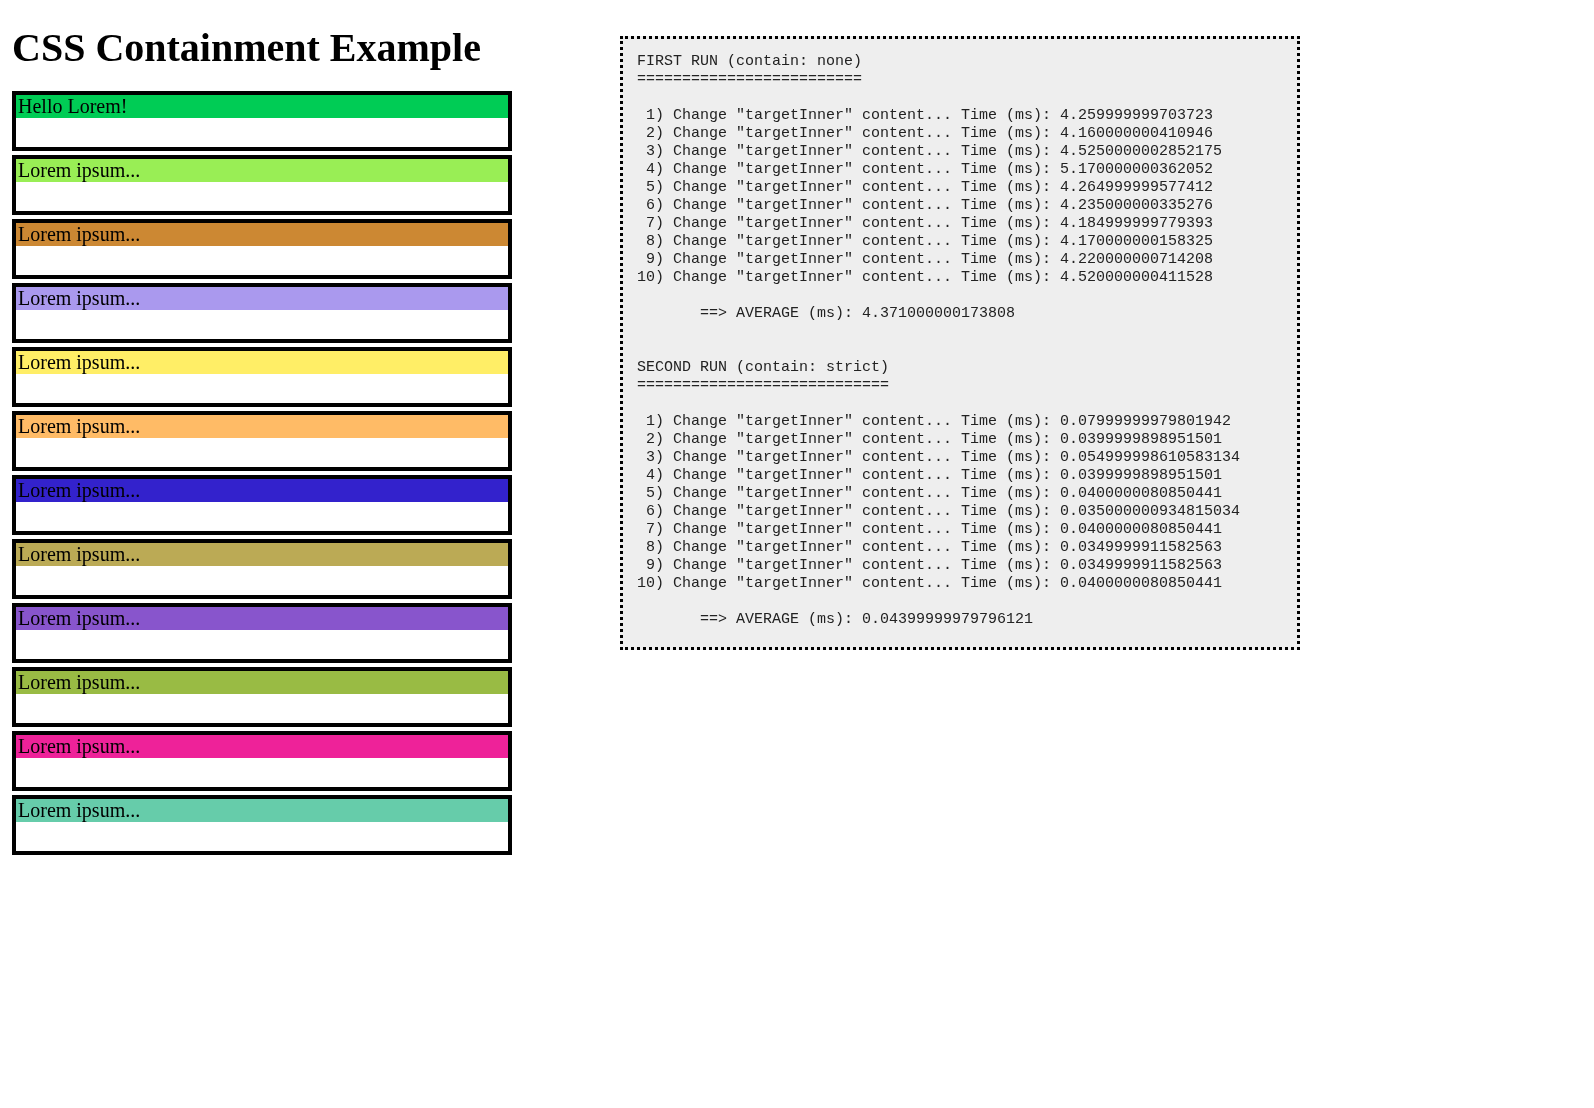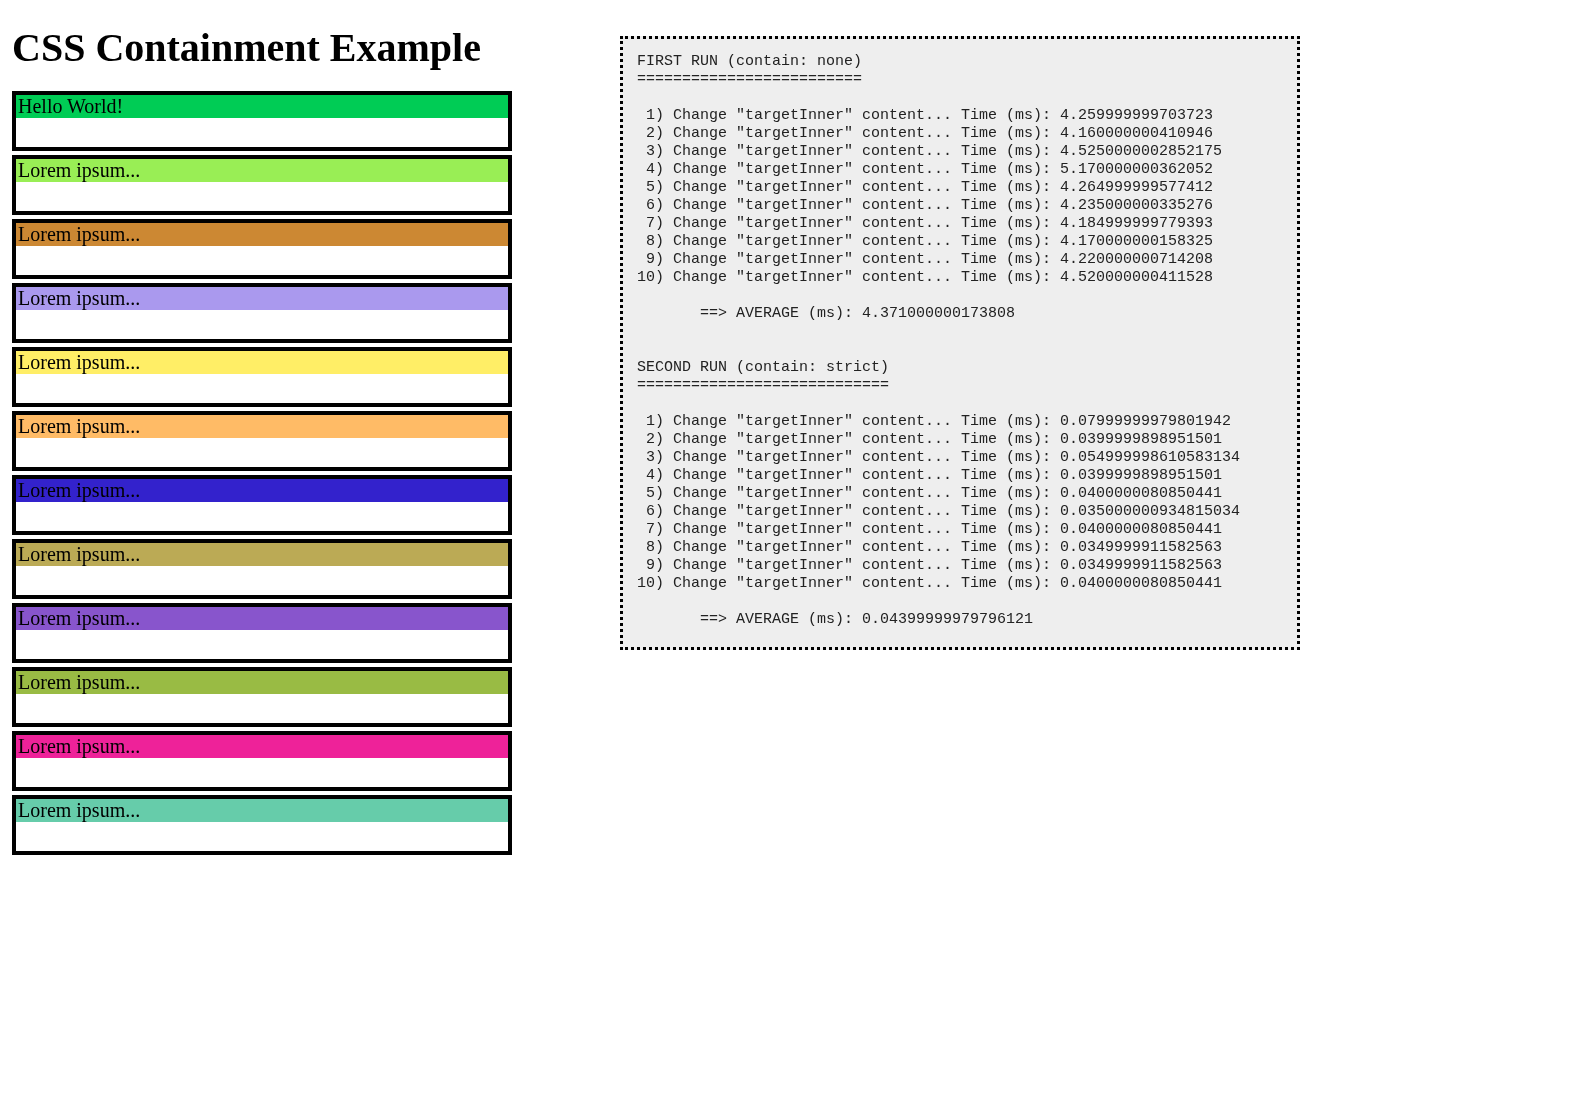--- a/index.html
+++ b/index.html
@@ -57,21 +57,21 @@
 </style>
 </head>
 <body>
 
 <div class="page">
 
   <h1 class="title">CSS Containment Example</h1>
 
   <div class="boxes-wrap" id="boxes-col">
       <div class="box">
-        <span class="label" style="background: rgb(0, 204, 85);">Hello World!</span>
+        <span class="label" style="background: rgb(0, 204, 85);">Hello Lorem!</span>
       </div>
       <div class="box">
         <span class="label" style="background: rgb(153, 238, 85);">Lorem ipsum...</span>
       </div>
       <div class="box">
         <span class="label" style="background: rgb(204, 136, 51);">Lorem ipsum...</span>
       </div>
       <div class="box">
         <span class="label" style="background: rgb(170, 153, 238);">Lorem ipsum...</span>
       </div>

